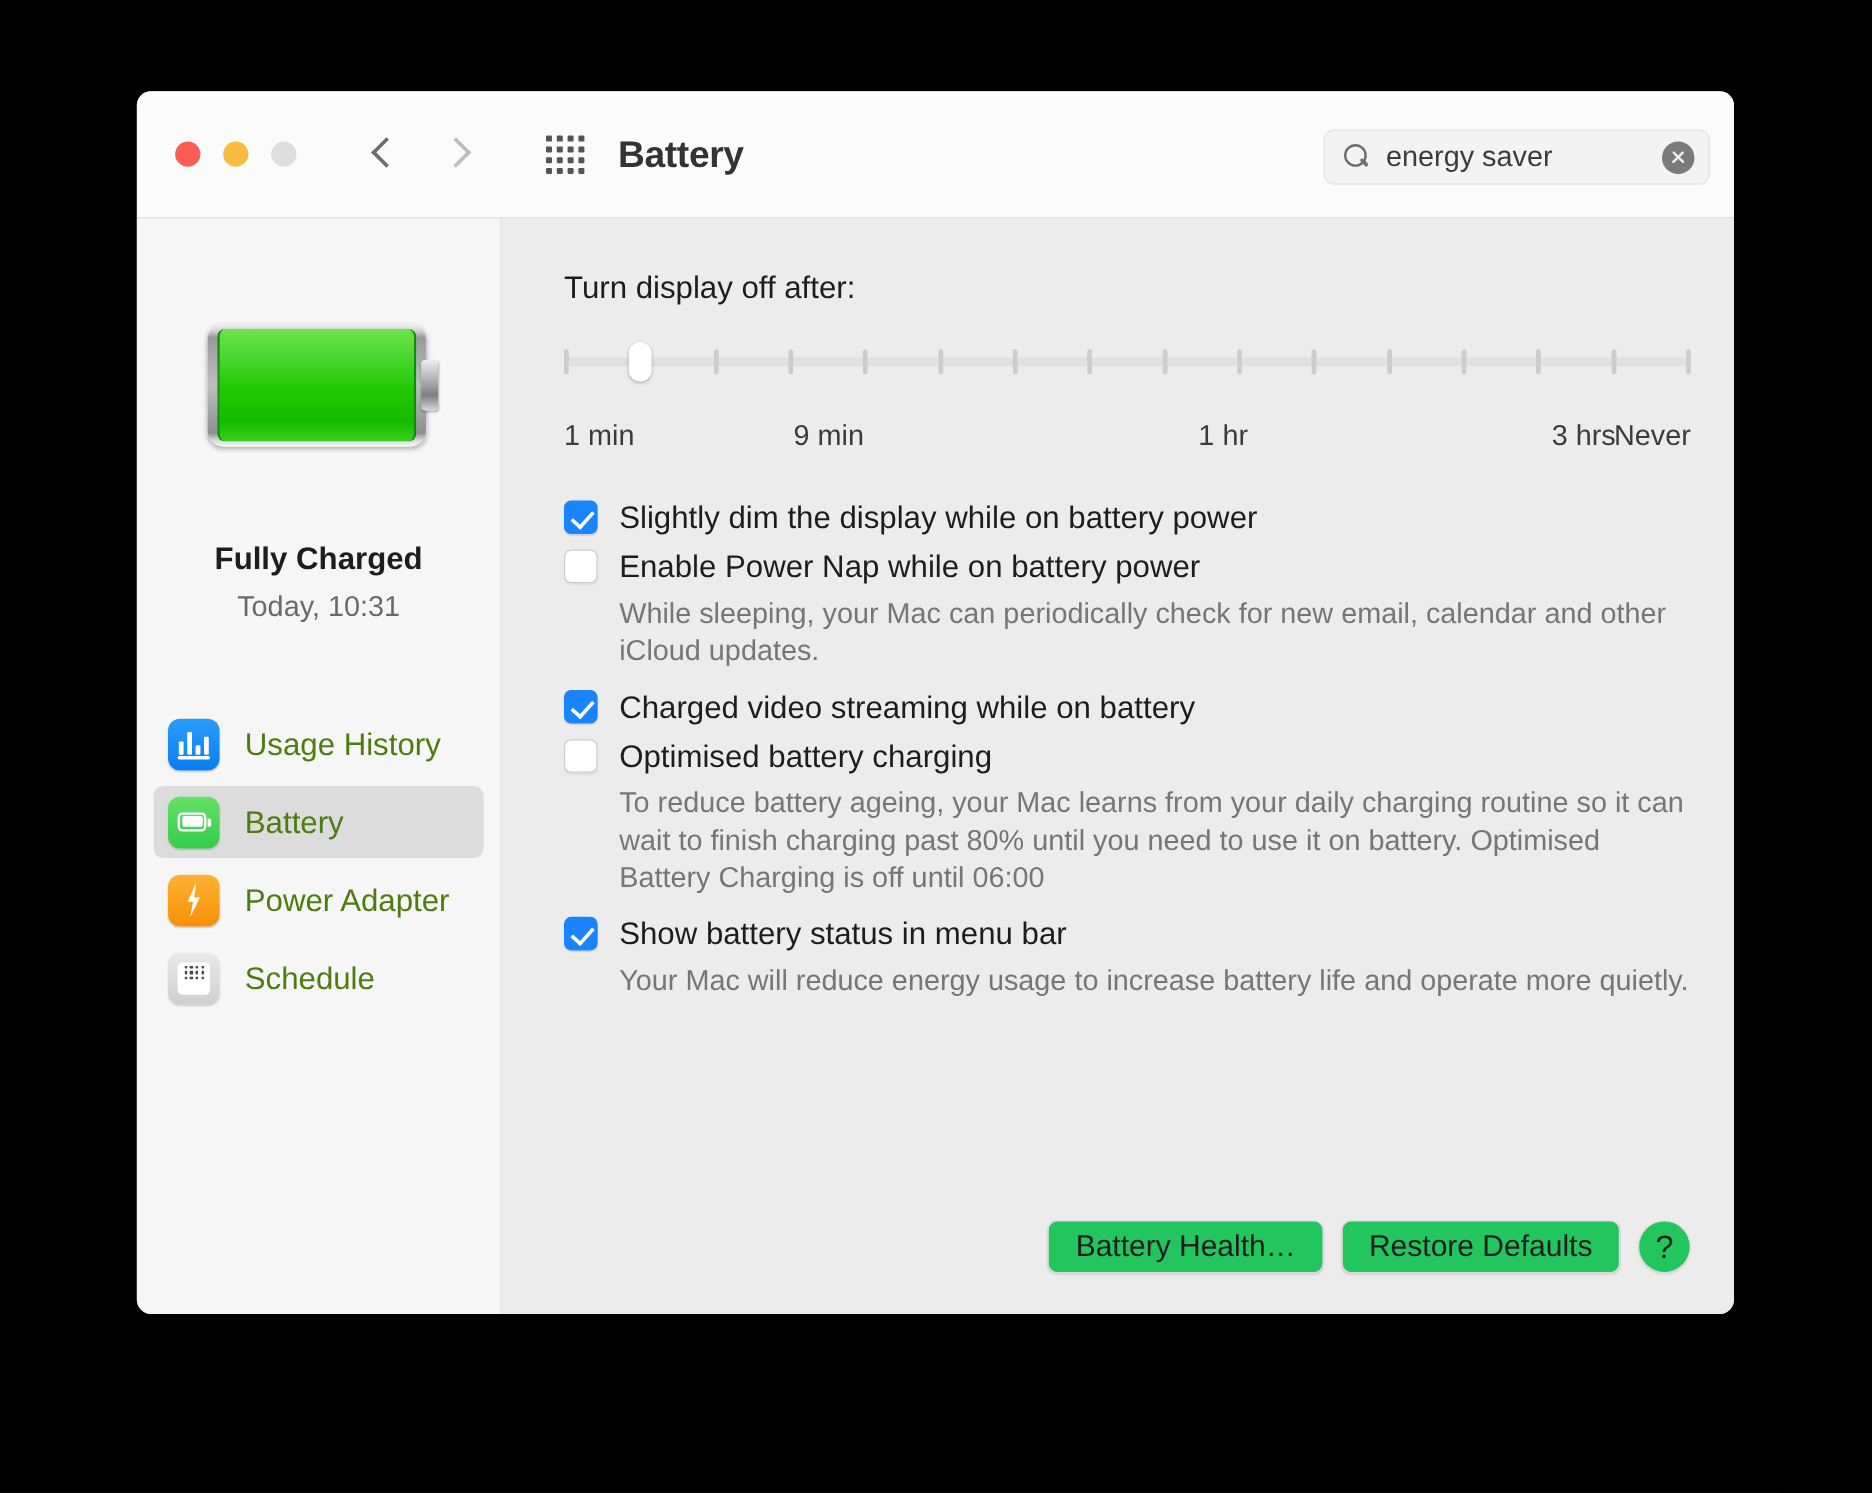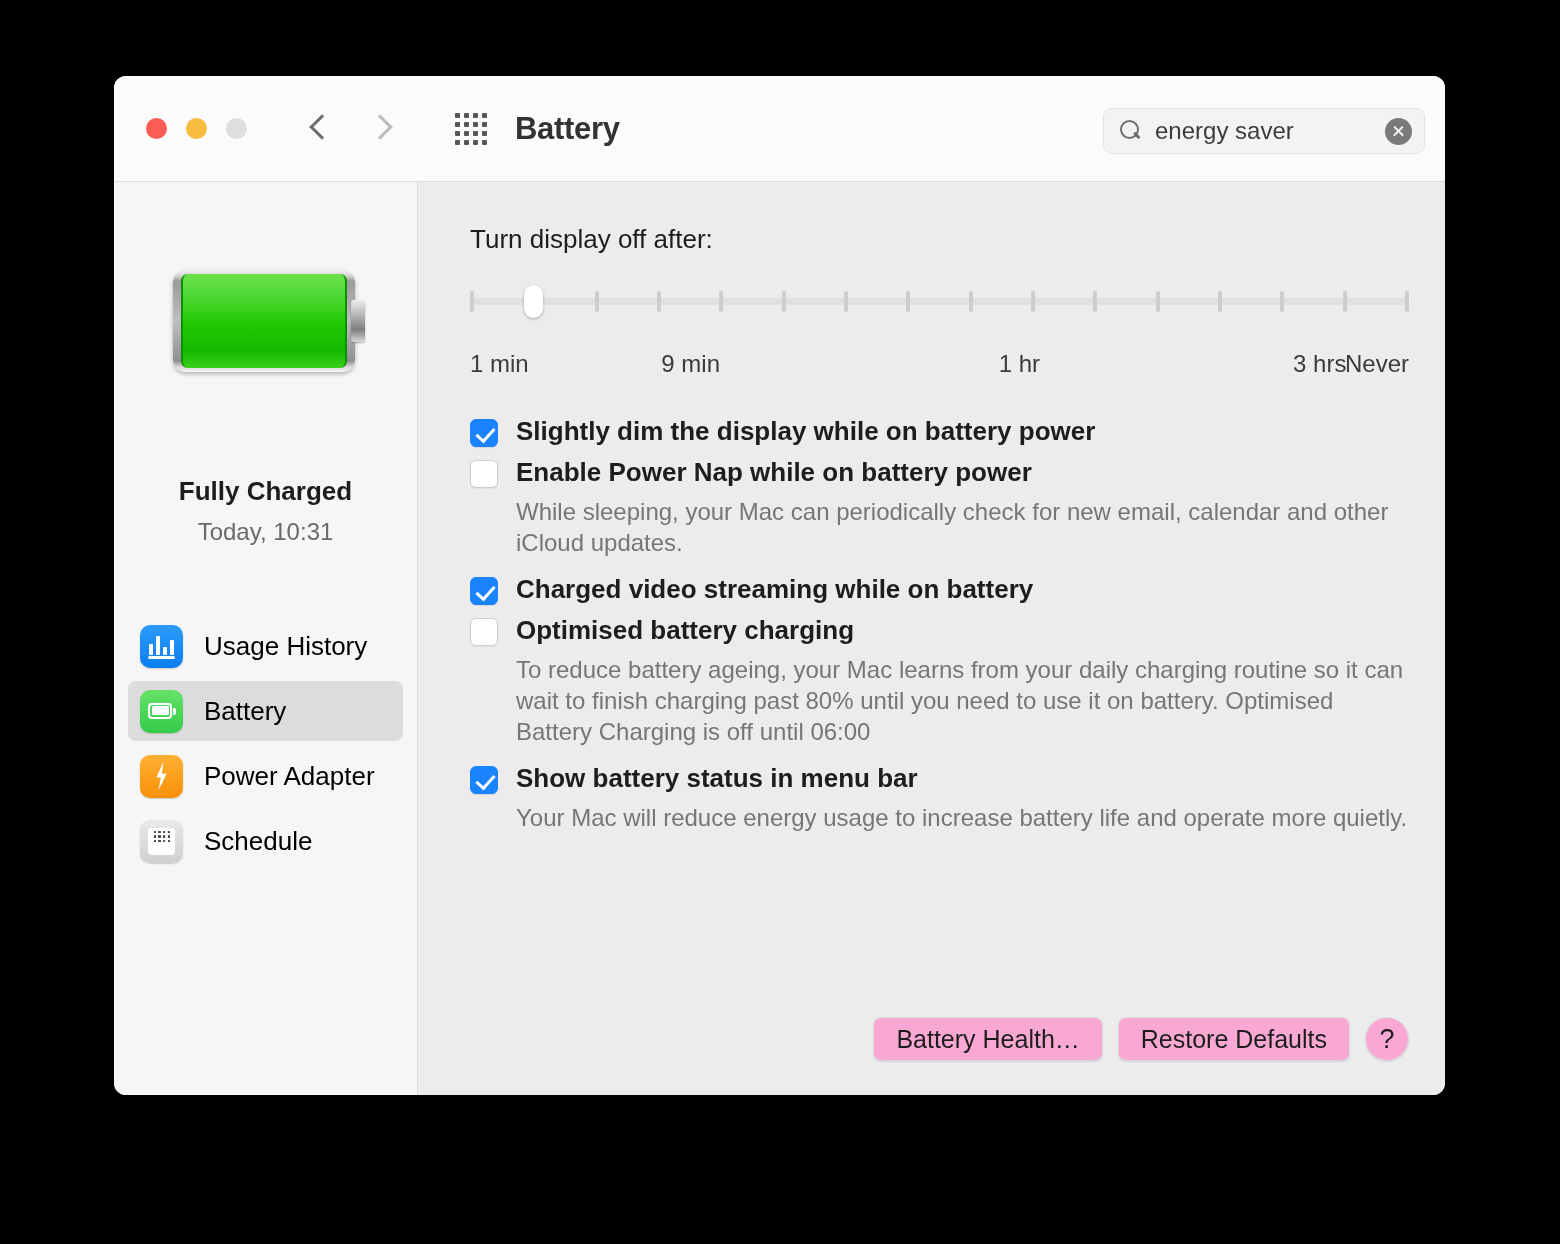--- a/index.html
+++ b/index.html
@@ -212,21 +212,21 @@
   .battery-cap {
     position: absolute;
     right: -6px; top: 30px;
     width: 14px; height: 42px;
     border-radius: 3px;
     background: linear-gradient(to bottom, #ededed, #a8a8a8 45%, #7e7e7e 70%, #d6d6d6);
     box-shadow: 0 1px 2px rgba(0,0,0,0.3);
   }
 
   .charge-state {
-    margin-top: 104px;
+    margin-top: 78px;
     font-size: 26px;
     font-weight: bold;
     color: #1d1d1d;
   }
   .charge-time {
     margin-top: 11px;
     font-size: 24px;
     color: #6a6a6a;
   }
 
@@ -240,21 +240,21 @@
     display: flex;
     align-items: center;
     padding: 0 12px;
     border-radius: 8px;
     margin-bottom: 5px;
   }
   .side-item.selected { background: #dcdcdc; }
   .side-label {
     margin-left: 21px;
     font-size: 26px;
-    color: #000000;
+    color: #4d7c0f;
   }
 
   .si-icon {
     width: 43px; height: 43px;
     border-radius: 10px;
     flex-shrink: 0;
     position: relative;
     box-shadow: 0 1px 1.5px rgba(0,0,0,0.18);
   }
   
@@ -398,23 +398,22 @@
     position: absolute;
     top: 0;
     white-space: nowrap;
   }
 
   
   .opts { margin-top: 32px; }
 
   .opt-row {
     display: flex;
-    align-items: center;
+    align-items: flex-start;
     margin-bottom: 7px;
-    font-weight: bold;
   }
   .cbox {
     width: 28px; height: 28px;
     border-radius: 6px;
     flex-shrink: 0;
     margin-top: 3px;
     position: relative;
   }
   .cbox.off {
     background: #ffffff;
@@ -455,21 +454,21 @@
   .footer {
     position: absolute;
     right: 36px;
     bottom: 34px;
     display: flex;
     align-items: center;
     gap: 15px;
   }
   .btn {
     height: 44px;
-    background: #f9a8d4;
+    background: #22c55e;
     border: 1px solid #dbdbdb;
     border-radius: 8px;
     padding: 0 22px;
     font-size: 25px;
     color: #1d1d1d;
     display: flex;
     align-items: center;
     box-shadow: 0 1px 1.5px rgba(0,0,0,0.10);
     font-family: "Liberation Sans", sans-serif;
   }

